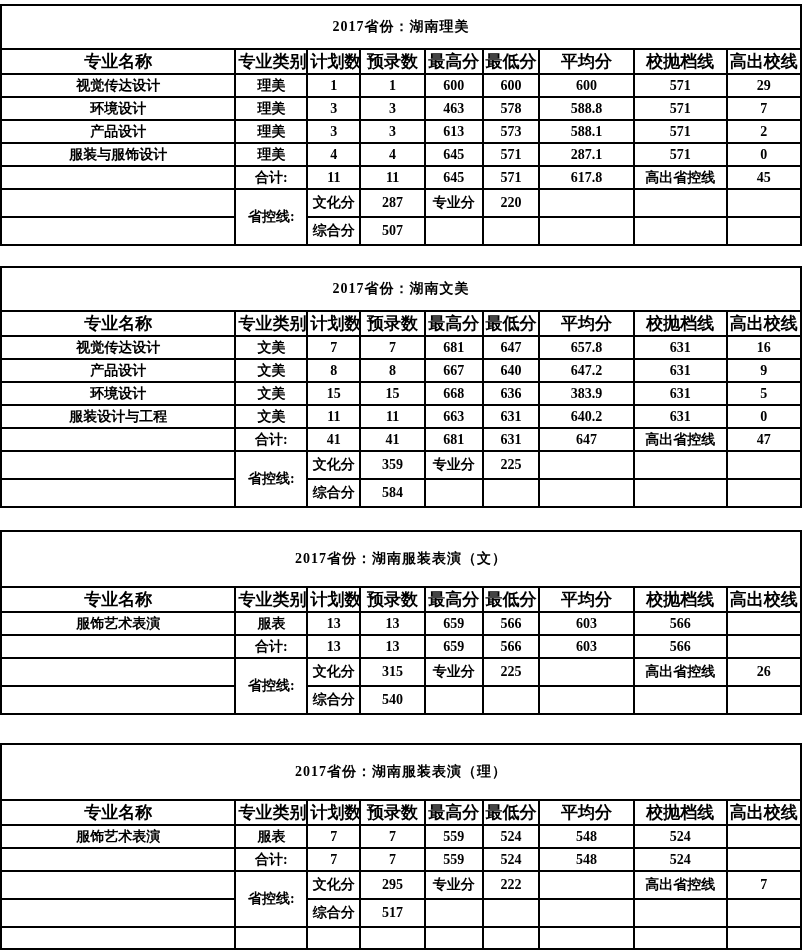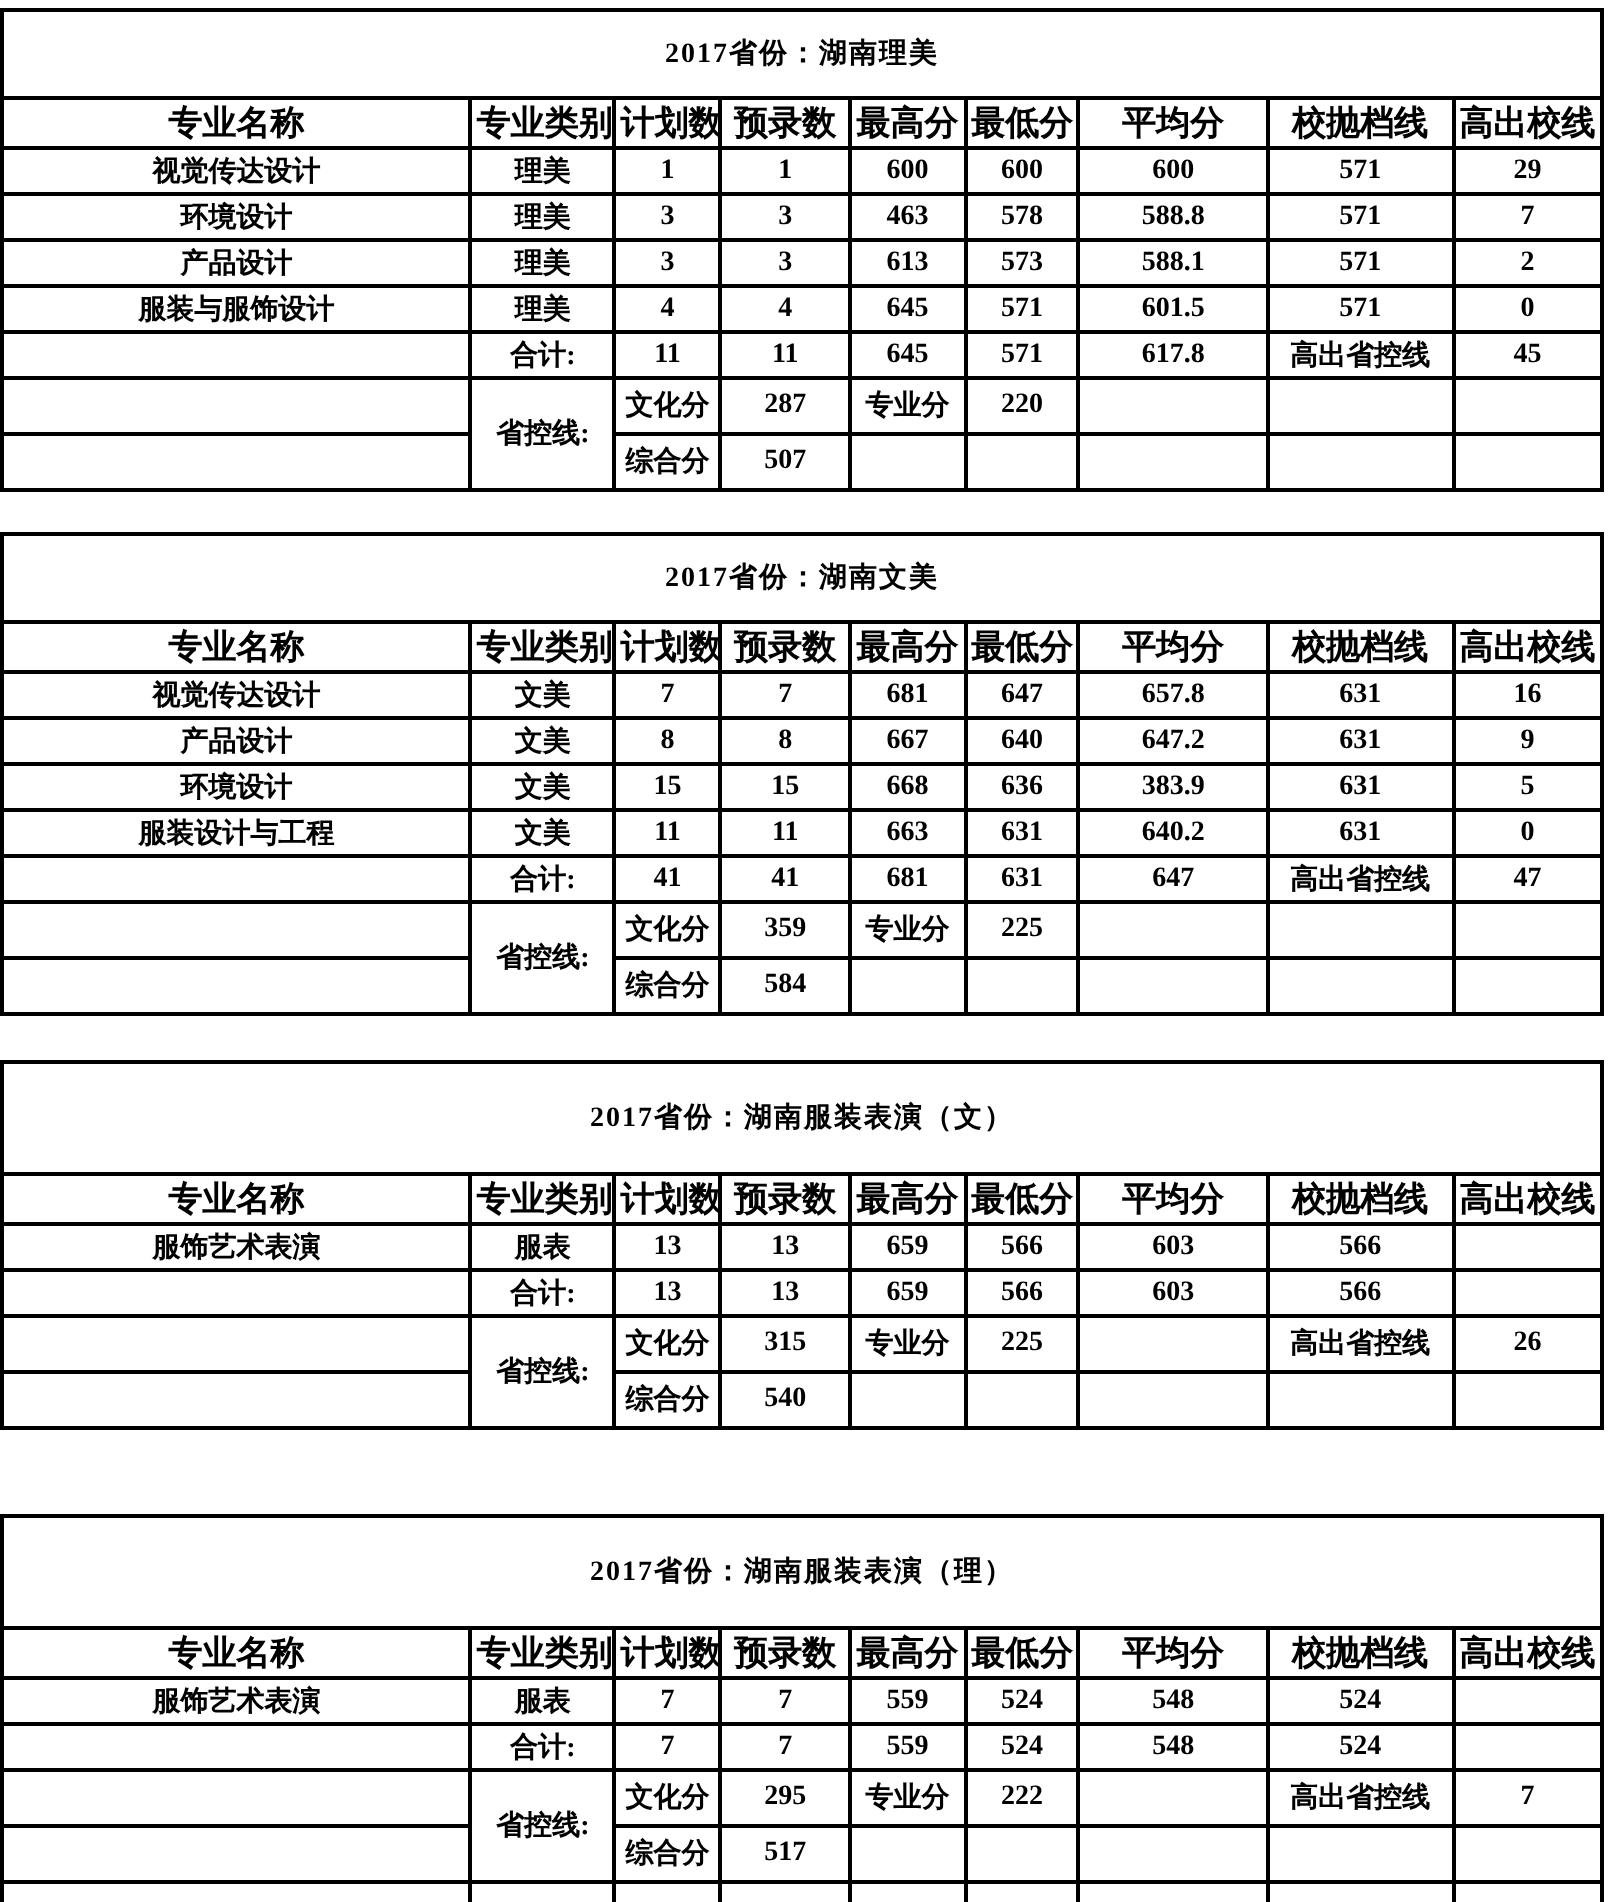--- a/index.html
+++ b/index.html
@@ -43,21 +43,21 @@
   
   table.tbl:nth-of-type(3) td.title-cell,
   table.tbl:nth-of-type(4) td.title-cell { height: 54px; }
   tr.header-row td { height: 21px; font-size: 17px; }
   tr.data-row td   { height: 21px; }
   tr.total-row td  { height: 21px; font-family: Liberation Serif, serif; }
   tr.control-row td{ height: 26px; }
   tr.empty-row td  { height: 20px; }
   
   table.tbl:nth-of-type(2) { margin-bottom: 22px; }
-  table.tbl:nth-of-type(3) { margin-bottom: 42px; }
+  table.tbl:nth-of-type(3) { margin-bottom: 28px; }
   table.tbl:nth-of-type(4) { margin-bottom: 0; }
 </style>
 </head>
 <body>
 
 <div class="tables-wrap">
     <table class="tbl">
       <colgroup>
         <col style="width: 29.3%;">
         <col style="width: 9%;">
@@ -117,21 +117,21 @@
           <td>571</td>
           <td>2</td>
         </tr>
         <tr class="data-row">
           <td>服装与服饰设计</td>
           <td>理美</td>
           <td>4</td>
           <td>4</td>
           <td>645</td>
           <td>571</td>
-          <td>601.5</td>
+          <td>287.1</td>
           <td>571</td>
           <td>0</td>
         </tr>
         <tr class="total-row">
           <td></td>
           <td>合计:</td>
           <td>11</td>
           <td>11</td>
           <td>645</td>
           <td>571</td>

